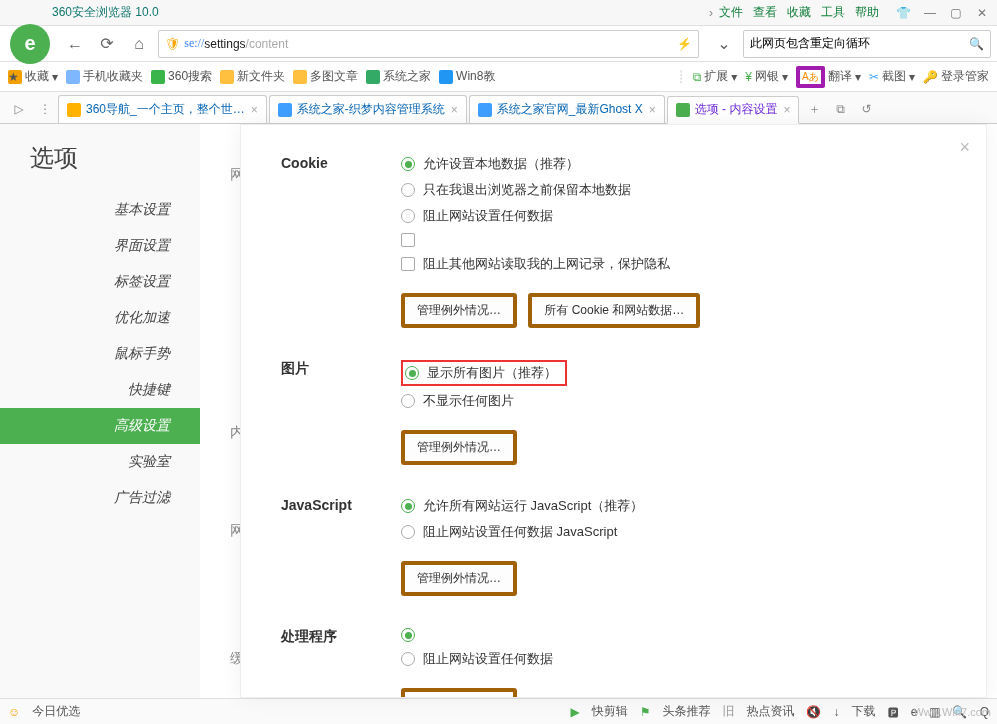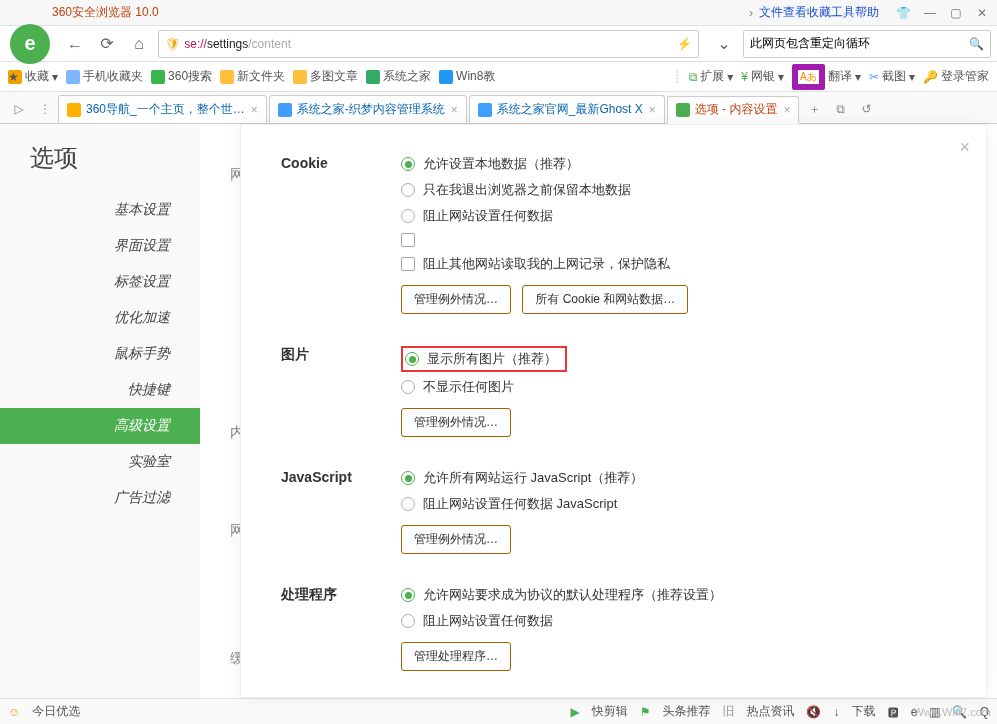--- a/index.html
+++ b/index.html
@@ -1,64 +1,64 @@
 <!DOCTYPE html>
 <html><head>
 <meta charset="utf-8">
 <style>
 * { box-sizing: border-box; margin: 0; padding: 0; }
 body { font-family: "Microsoft YaHei", Arial, sans-serif; font-size: 12px; color: #333; background: #fff; width: 997px; height: 724px; overflow: hidden; position: relative;}
 .titlebar { height: 26px; background: #f7f7f7; border-bottom: 1px solid #e0e0e0; display: flex; align-items: center; padding: 0 4px;}
-.titlebar .title-left { flex: 1; display: flex; align-items: center; color: #c2410c;}
-.titlebar .menu { display:flex; color:#1d4ed8;}
+.titlebar .title-left { flex: 1; display: flex; align-items: center; color: #0f766e;}
+.titlebar .menu { display:flex; gap:10px; color:#15803d;}
 .titlebar .win-ctrl { display:flex; gap:4px; margin-left:14px;}
 .wbtn { width: 22px; height: 20px; display:flex;align-items:center;justify-content:center; color:#777;}
 .navbar { height: 36px; display:flex; align-items:center; padding:0 6px; gap:6px; border-bottom:1px solid #e0e0e0;}
 .logo-e { width:40px; height:40px; border-radius:50%; background:#4caf50; display:flex;align-items:center;justify-content:center; color:#fff; font-weight:bold; font-size:20px; margin:2px 6px 2px 4px;}
 .navicon { width:26px; height:26px; display:flex;align-items:center;justify-content:center; color:#666; font-size:16px;}
 .addrbar { flex:1; display:flex; align-items:center; height:28px; border:1px solid #ccc; border-radius:2px; background:#fff; padding:0 6px;}
 .addrbar .shield{ color:#f7a500; margin-right:4px;}
-.addrbar .proto{ color:#be185d;}
+.addrbar .proto{ color:#3b82f6;font-family:Liberation Serif, serif;}
 .addrbar .hl{ color:#222; font-weight:500;}
 .addrbar .rest{ color:#aaa;}
 .addrbar-sec { display:flex; align-items:center; margin-left:6px; gap:6px;}
 .searchbox { width:248px; height:28px; border:1px solid #ccc; border-radius:2px; display:flex; align-items:center; padding:0 6px; color:#555;}
 .searchbox input { border:none; outline:none; flex:1; font-size:12px;}
 .bookbar { height:30px; display:flex; align-items:center; padding:0 8px; gap:8px; border-bottom:1px solid #e0e0e0; color:#555;}
 .bk { display:flex; align-items:center; gap:3px; font-size:12px; white-space:nowrap;}
 .bk .dot{ width:14px;height:14px;border-radius:2px;display:inline-block;}
 .spacer{flex:1;}
 .tabbar { height:32px; display:flex; align-items:flex-end; border-bottom:1px solid #ccc; padding-left:6px; background:#fafafa;}
 .tabctl{ width:26px;height:28px;display:flex;align-items:center;justify-content:center;color:#888;}
 .tab { height:28px; border:1px solid #ccc; border-bottom:none; background:#fff; display:flex;align-items:center; padding:0 8px; margin-right:2px; border-radius:3px 3px 0 0; max-width:210px;}
 .tab.active{ background:#fff; border-bottom:2px solid #fff; position:relative; top:1px;}
 .tab .favicon{width:14px;height:14px;border-radius:2px;margin-right:5px;display:inline-block;}
 .tab .tlabel{ white-space:nowrap; overflow:hidden; text-overflow:ellipsis; font-size:12px; color:#0a67b5; flex:1;}
-.tab.active .tlabel{ color:#c2410c;}
+.tab.active .tlabel{ color:#6d28d9;}
 .tab .x{ color:#aaa; margin-left:6px;}
 .page { display:flex; height: calc(100% - 26px - 36px - 30px - 32px - 26px);}
 .sidebar{ width:200px; background:#f9f9f9; display:flex; flex-direction:column; padding-top:18px;}
 .page-title{ font-size:24px; color:#444; padding:0px 0 18px 30px;}
 .navitem{ height:36px; display:flex;align-items:center; justify-content:flex-end; padding-right:30px; color:#444; font-size:14px;font-style:italic;}
 .navitem.active{ background:#4caf50; color:#fff;}
 .main{ flex:1; position:relative; padding:24px 0 0 30px;}
 .section-label-partial{ color:#888; font-size:14px; margin:18px 0 22px;}
 .sectionbar{ width:30px;}
 .overlay{ position:absolute; left:40px; right:10px; top:0; bottom:0; background:#fff; border:1px solid #eee; box-shadow:0 0 20px rgba(0,0,0,.06); padding:30px 40px; overflow:hidden;}
 .overlay .close{ position:absolute; top:12px; right:16px; color:#bbb; font-size:18px;}
 .setting-group{ display:flex; margin-bottom:32px;}
 .setting-group .label{ width:120px; font-weight:bold; font-size:14px; color:#333;}
 .setting-group .opts{ flex:1;}
 .opt{ display:flex; align-items:center; gap:8px; margin-bottom:8px; font-size:13px; color:#333;}
 .opt.sel .radio{ border-color:#4caf50;}
 .opt.sel .radio .in{ background:#4caf50;}
 .radio{ width:14px;height:14px;border:1.5px solid #aaa;border-radius:50%;display:flex;align-items:center;justify-content:center;}
 .radio .in{ width:7px;height:7px;border-radius:50%;background:transparent;}
 .chk{ width:14px;height:14px;border:1.5px solid #aaa;border-radius:2px;}
-.btn{ display:inline-block; border:1px solid #a16207; border-radius:3px; padding:5px 12px; font-size:12px; color:#333; background:#fdfdfd; margin-right:8px; margin-top:4px;}
+.btn{ display:inline-block; border:4px solid #a16207; border-radius:3px; padding:5px 12px; font-size:12px; color:#333; background:#fdfdfd; margin-right:8px; margin-top:12px;}
 .hl-box{ border:2px solid #e33; display:inline-flex; padding:2px 8px 2px 2px; align-items:center;}
 .statusbar{ height:26px; border-top:1px solid #e0e0e0; display:flex; align-items:center; padding:0 8px; gap:12px; font-size:12px; color:#555; background:#fafafa;}
 .sb-item{ display:flex; align-items:center; gap:4px;}
 .green{ color:#4caf50;}
 .page-search{ position:absolute; top:20px; right:36px; width:210px; height:30px; border:1px solid #ccc; border-radius:3px; display:flex;align-items:center; padding:0 8px; color:#888; background:#fff;}
 .grp-wrap{ position:relative; }
 .watermark{ position:absolute; right:6px; bottom:6px; font-size:11px; color:#bbb;}
 </style>
 </head>
 <body>
@@ -128,21 +128,21 @@
       <span>系统之家</span>
     </span>
   <span class="bk">
       <span class="dot" style="background:#2196f3;"></span>
       <span>Win8教</span>
     </span>
   <span class="spacer"></span>
   <span style="color:#ccc;">┊</span>
   <span class="bk"><span style="color:#4caf50;">⧉</span><span>扩展</span> ▾</span>
   <span class="bk"><span style="color:#4caf50;">¥</span><span>网银</span> ▾</span>
-  <span class="bk"><span style="color:#ff8a00;border:6px solid #a21caf;padding:0 2px;border-radius:2px;font-size:10px;">Aあ</span><span>翻译</span> ▾</span>
+  <span class="bk"><span style="color:#ff8a00;border:4px solid #a21caf;padding:0 2px;border-radius:2px;font-size:10px;">Aあ</span><span>翻译</span> ▾</span>
   <span class="bk"><span style="color:#40a0ff;">✂</span><span>截图</span> ▾</span>
   <span class="bk">
       <span style="color:#6aa0ff;">🔑</span>
       <span>登录管家</span>
     </span>
 </div>
 
 <div class="tabbar">
   <div class="tabctl">▷</div>
   <div class="tabctl">⋮</div>
@@ -277,21 +277,20 @@
         </div>
       </div>
 
       <div class="setting-group" style="margin-bottom:8px;">
         <div class="label">处理程序</div>
         <div class="opts">
           <div class="opt sel">
               <span class="radio">
                 <span class="in"></span>
               </span>
-              <span>允许网站要求成为协议的默认处理程序（推荐设置）</span>
             </div>
           <div class="opt">
               <span class="radio">
                 <span class="in"></span>
               </span>
               <span>阻止网站设置任何数据</span>
             </div>
           <div><span class="btn">管理处理程序…</span></div>
         </div>
       </div>

